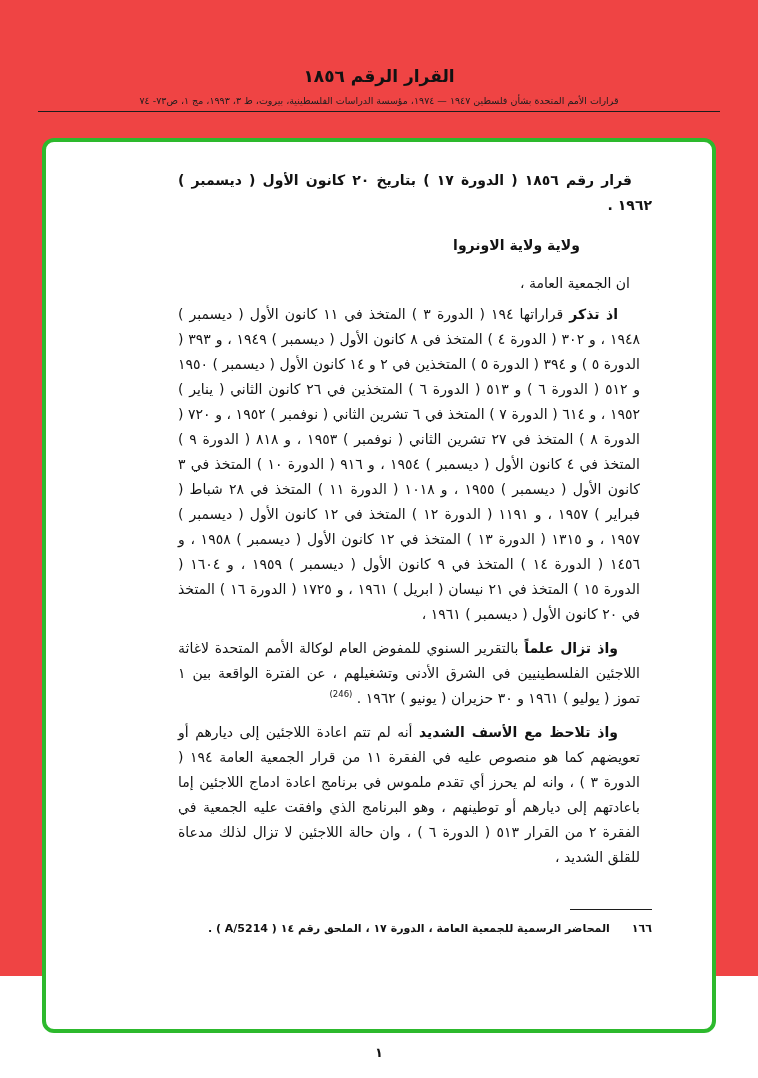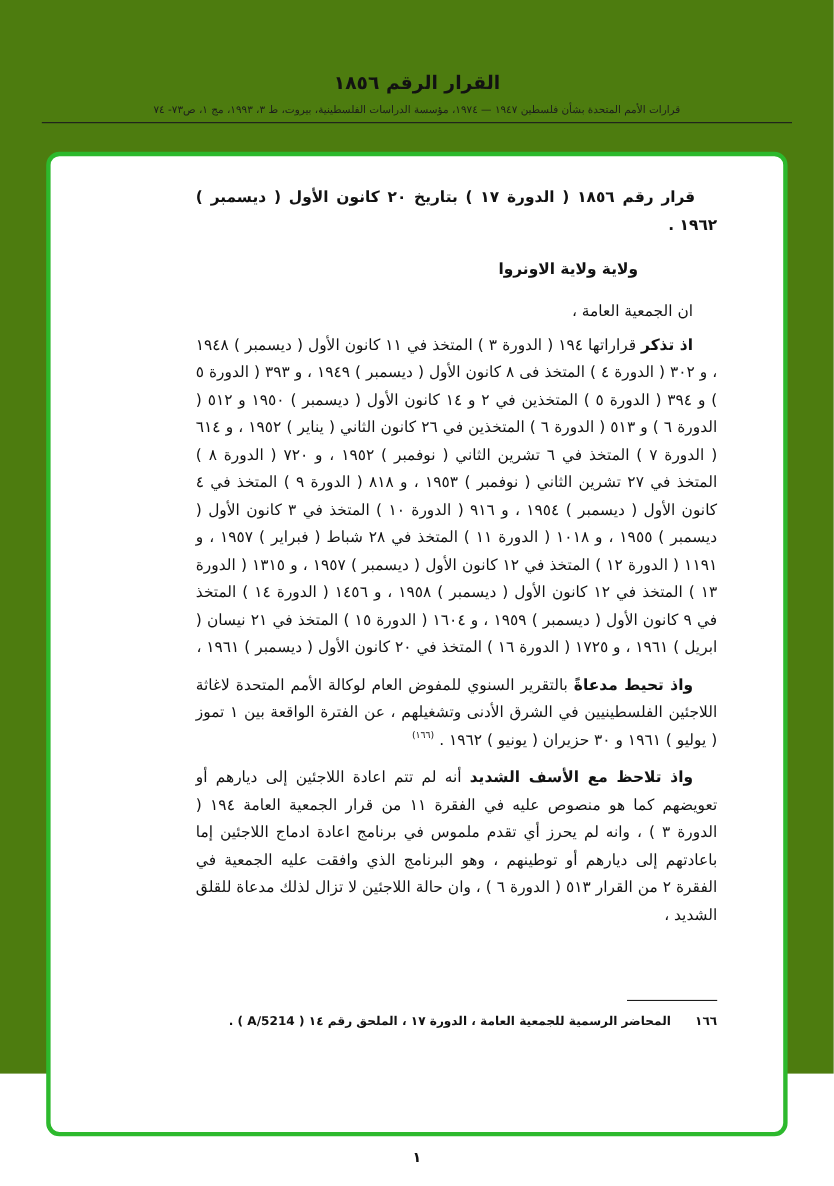--- a/index.html
+++ b/index.html
@@ -9,21 +9,21 @@
     width: 758px;
     height: 1078px;
     font-family: "DejaVu Sans", sans-serif;
     color: #121212;
     overflow: hidden;
   }
   .page {
     position: relative;
     width: 758px;
     height: 976px;
-    background: #4d7c0f;
+    background: #ef4444;
   }
   
   .header {
     text-align: center;
     padding-top: 66px;
     direction: rtl;
   }
   .title {
     font-size: 17px;
     font-weight: bold;
@@ -69,21 +69,21 @@
     font-size: 14px;
     font-weight: bold;
     margin: 15px 72px 13px 0;
   }
   .opening {
     margin: 0 0 6px 0;
     font-weight: normal;
     text-indent: 22px;
   }
   .para {
-    margin: 0 0 9px 0;
+    margin: 0 12px 9px 0;
     text-align: justify;
     text-indent: 22px;
   }
   .para .lead { font-weight: bold; }
   .fn-ref {
     font-size: 8.5px;
     vertical-align: super;
     line-height: 0;
   }
   
@@ -129,21 +129,21 @@
     <div class="doc">
 
       <p class="doc-heading">قرار رقم ١٨٥٦ ( الدورة ١٧ ) بتاريخ ٢٠ كانون الأول ( ديسمبر ) ١٩٦٢ .</p>
 
       <div class="doc-subtitle">ولاية ولاية الاونروا</div>
 
       <p class="opening">ان الجمعية العامة ،</p>
 
       <p class="para"><span class="lead">اذ تذكر</span><span> قراراتها ١٩٤ ( الدورة ٣ ) المتخذ في ١١ كانون الأول ( ديسمبر ) ١٩٤٨ ، و ٣٠٢ ( الدورة ٤ ) المتخذ فى ٨ كانون الأول ( ديسمبر ) ١٩٤٩ ، و ٣٩٣ ( الدورة ٥ ) و ٣٩٤ ( الدورة ٥ ) المتخذين في ٢ و ١٤ كانون الأول ( ديسمبر ) ١٩٥٠ و ٥١٢ ( الدورة ٦ ) و ٥١٣ ( الدورة ٦ ) المتخذين في ٢٦ كانون الثاني ( يناير ) ١٩٥٢ ، و ٦١٤ ( الدورة ٧ ) المتخذ في ٦ تشرين الثاني ( نوفمبر ) ١٩٥٢ ، و ٧٢٠ ( الدورة ٨ ) المتخذ في ٢٧ تشرين الثاني ( نوفمبر ) ١٩٥٣ ، و ٨١٨ ( الدورة ٩ ) المتخذ في ٤ كانون الأول ( ديسمبر ) ١٩٥٤ ، و ٩١٦ ( الدورة ١٠ ) المتخذ في ٣ كانون الأول ( ديسمبر ) ١٩٥٥ ، و ١٠١٨ ( الدورة ١١ ) المتخذ في ٢٨ شباط ( فبراير ) ١٩٥٧ ، و ١١٩١ ( الدورة ١٢ ) المتخذ في ١٢ كانون الأول ( ديسمبر ) ١٩٥٧ ، و ١٣١٥ ( الدورة ١٣ ) المتخذ في ١٢ كانون الأول ( ديسمبر ) ١٩٥٨ ، و ١٤٥٦ ( الدورة ١٤ ) المتخذ في ٩ كانون الأول ( ديسمبر ) ١٩٥٩ ، و ١٦٠٤ ( الدورة ١٥ ) المتخذ في ٢١ نيسان ( ابريل ) ١٩٦١ ، و ١٧٢٥ ( الدورة ١٦ ) المتخذ في ٢٠ كانون الأول ( ديسمبر ) ١٩٦١ ،</span></p>
 
-      <p class="para"><span class="lead">واذ تحيط مدعاةً</span><span> بالتقرير السنوي للمفوض العام لوكالة الأمم المتحدة لاغاثة اللاجئين الفلسطينيين في الشرق الأدنى وتشغيلهم ، عن الفترة الواقعة بين ١ تموز ( يوليو ) ١٩٦١ و ٣٠ حزيران ( يونيو ) ١٩٦٢ . </span><span class="fn-ref">(١٦٦)</span></p>
+      <p class="para"><span class="lead">واذ تزال علماً</span><span> بالتقرير السنوي للمفوض العام لوكالة الأمم المتحدة لاغاثة اللاجئين الفلسطينيين في الشرق الأدنى وتشغيلهم ، عن الفترة الواقعة بين ١ تموز ( يوليو ) ١٩٦١ و ٣٠ حزيران ( يونيو ) ١٩٦٢ . </span><span class="fn-ref">(246)</span></p>
 
       <p class="para"><span class="lead">واذ تلاحظ مع الأسف الشديد</span><span> أنه لم تتم اعادة اللاجئين إلى ديارهم أو تعويضهم كما هو منصوص عليه في الفقرة ١١ من قرار الجمعية العامة ١٩٤ ( الدورة ٣ ) ، وانه لم يحرز أي تقدم ملموس في برنامج اعادة ادماج اللاجئين إما باعادتهم إلى ديارهم أو توطينهم ، وهو البرنامج الذي وافقت عليه الجمعية في الفقرة ٢ من القرار ٥١٣ ( الدورة ٦ ) ، وان حالة اللاجئين لا تزال لذلك مدعاة للقلق الشديد ،</span></p>
 
     </div>
 
     <div class="footnote">
       <div class="fn-rule"></div>
       <div><span class="fn-number">١٦٦</span><span>المحاضر الرسمية للجمعية العامة ، الدورة ١٧ ، الملحق رقم ١٤ ( A/5214 ) .</span></div>
     </div>
   </div>

